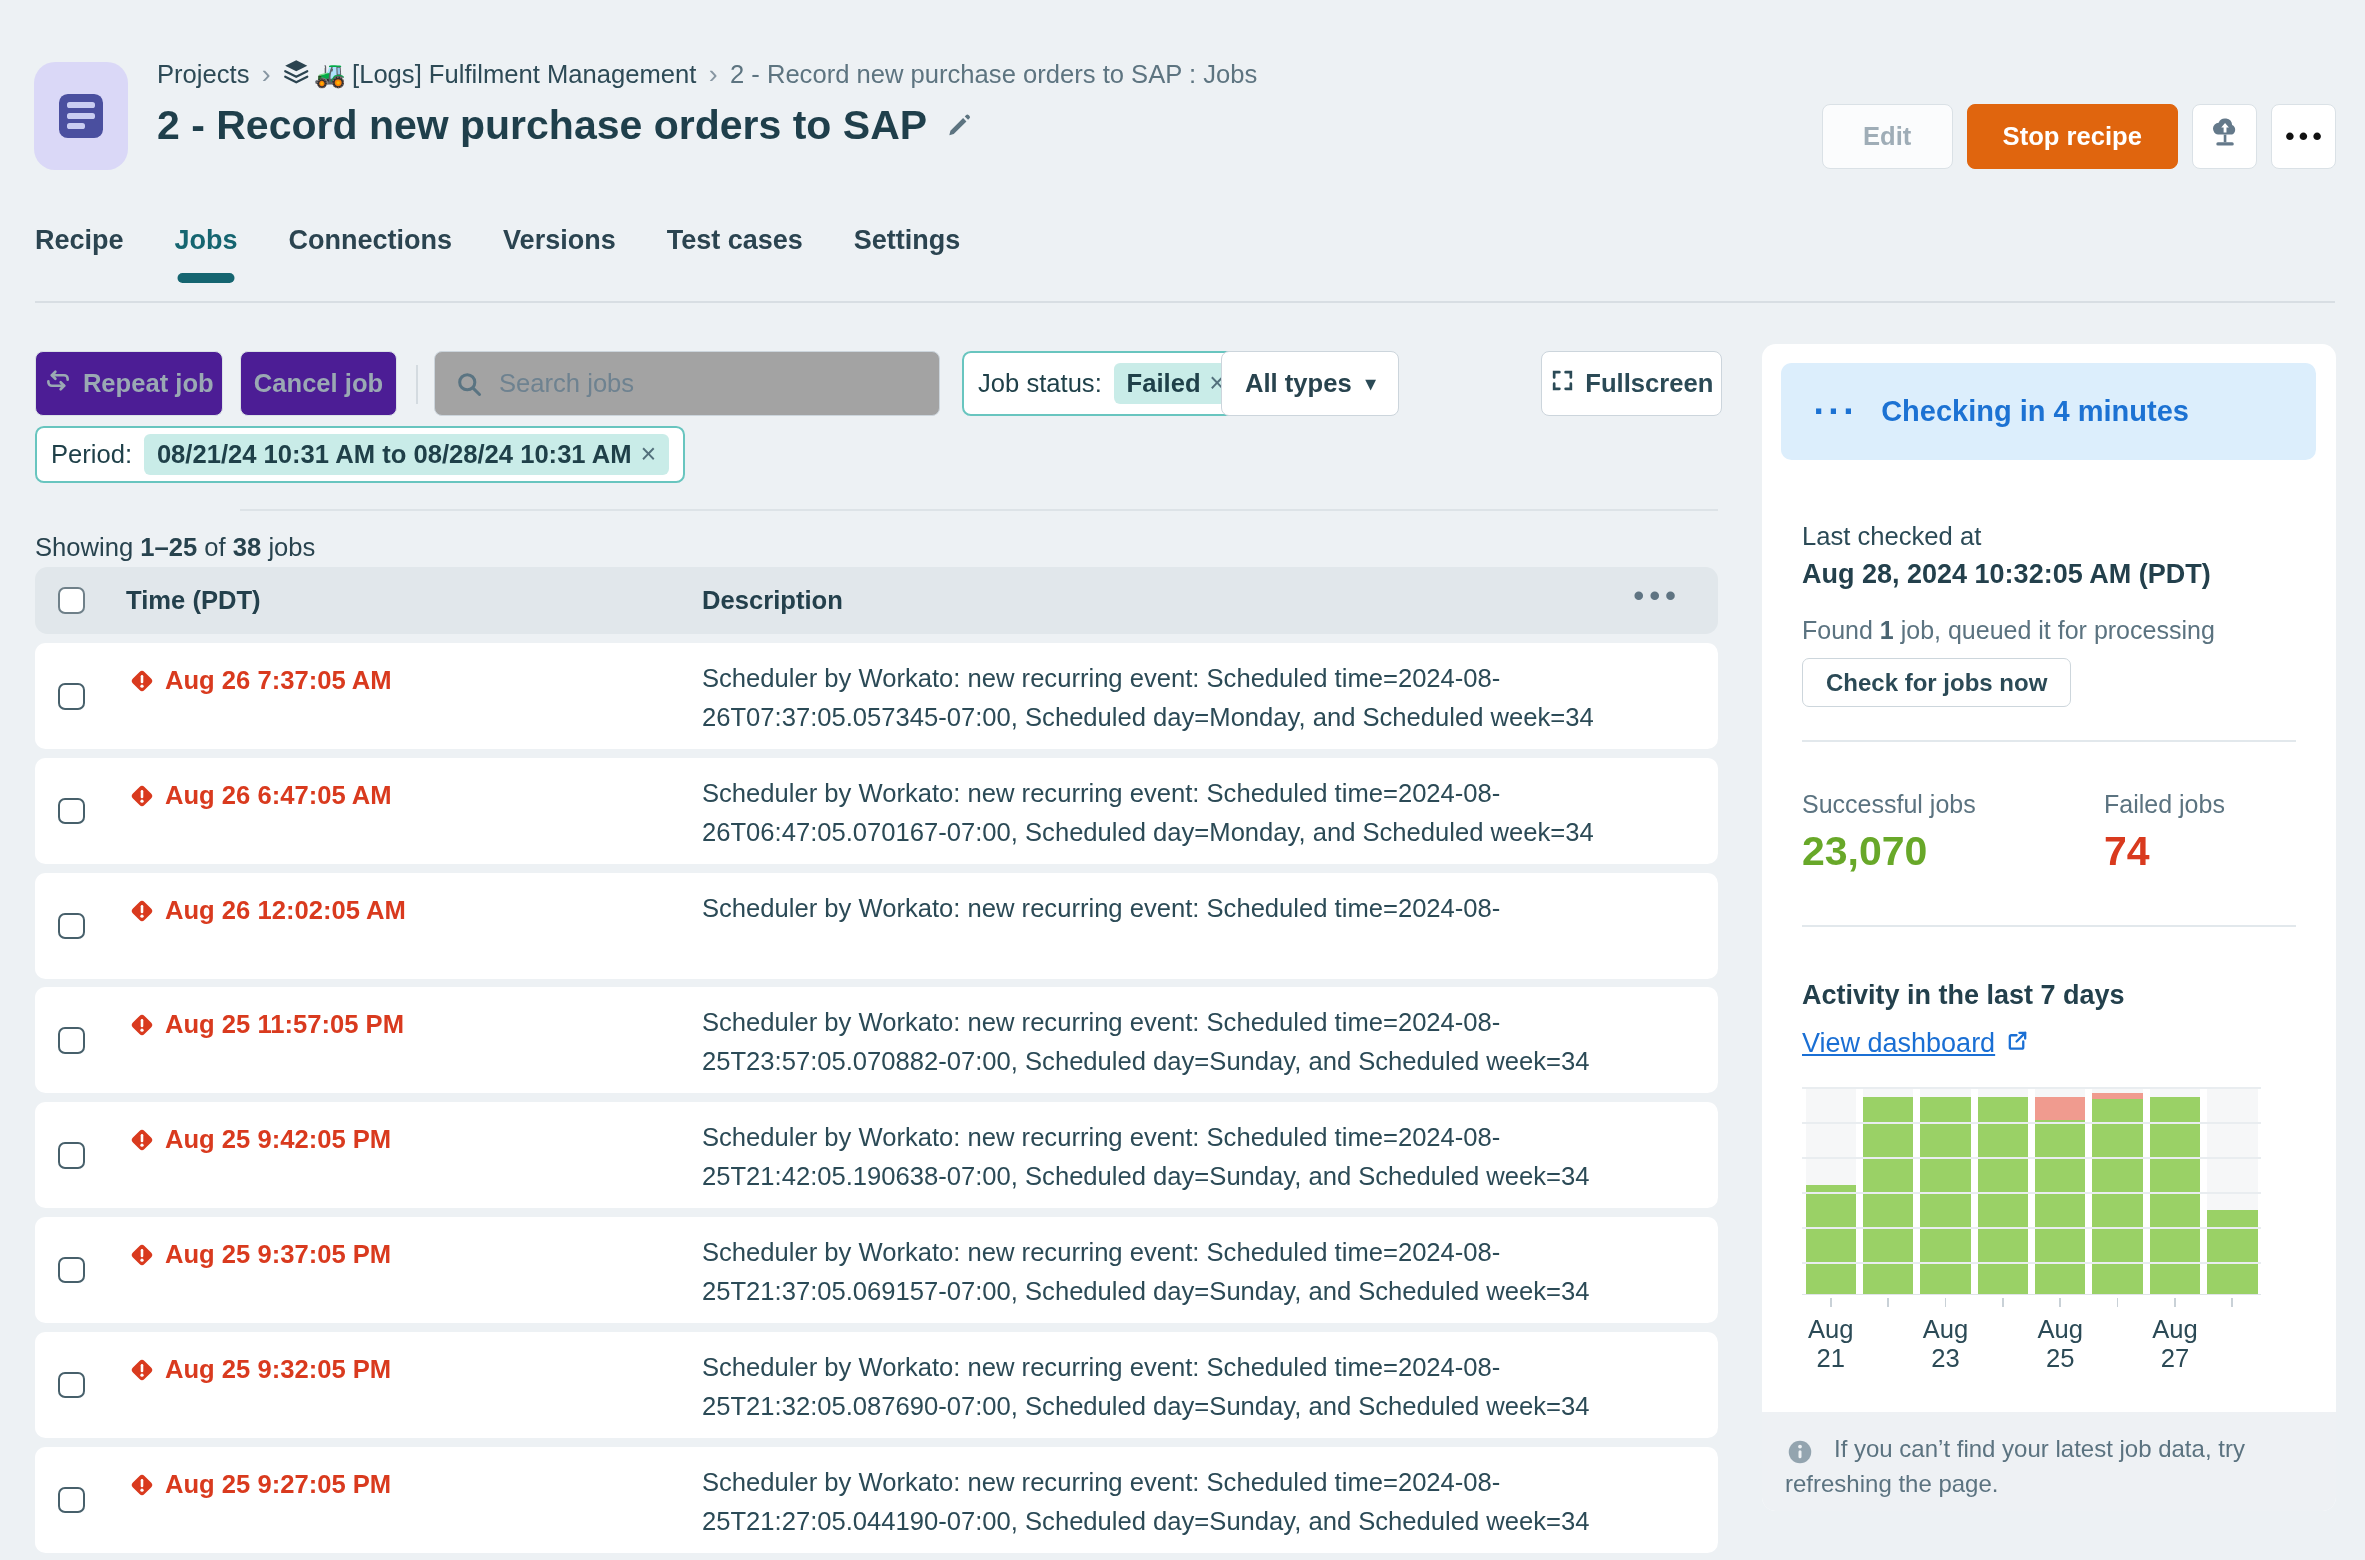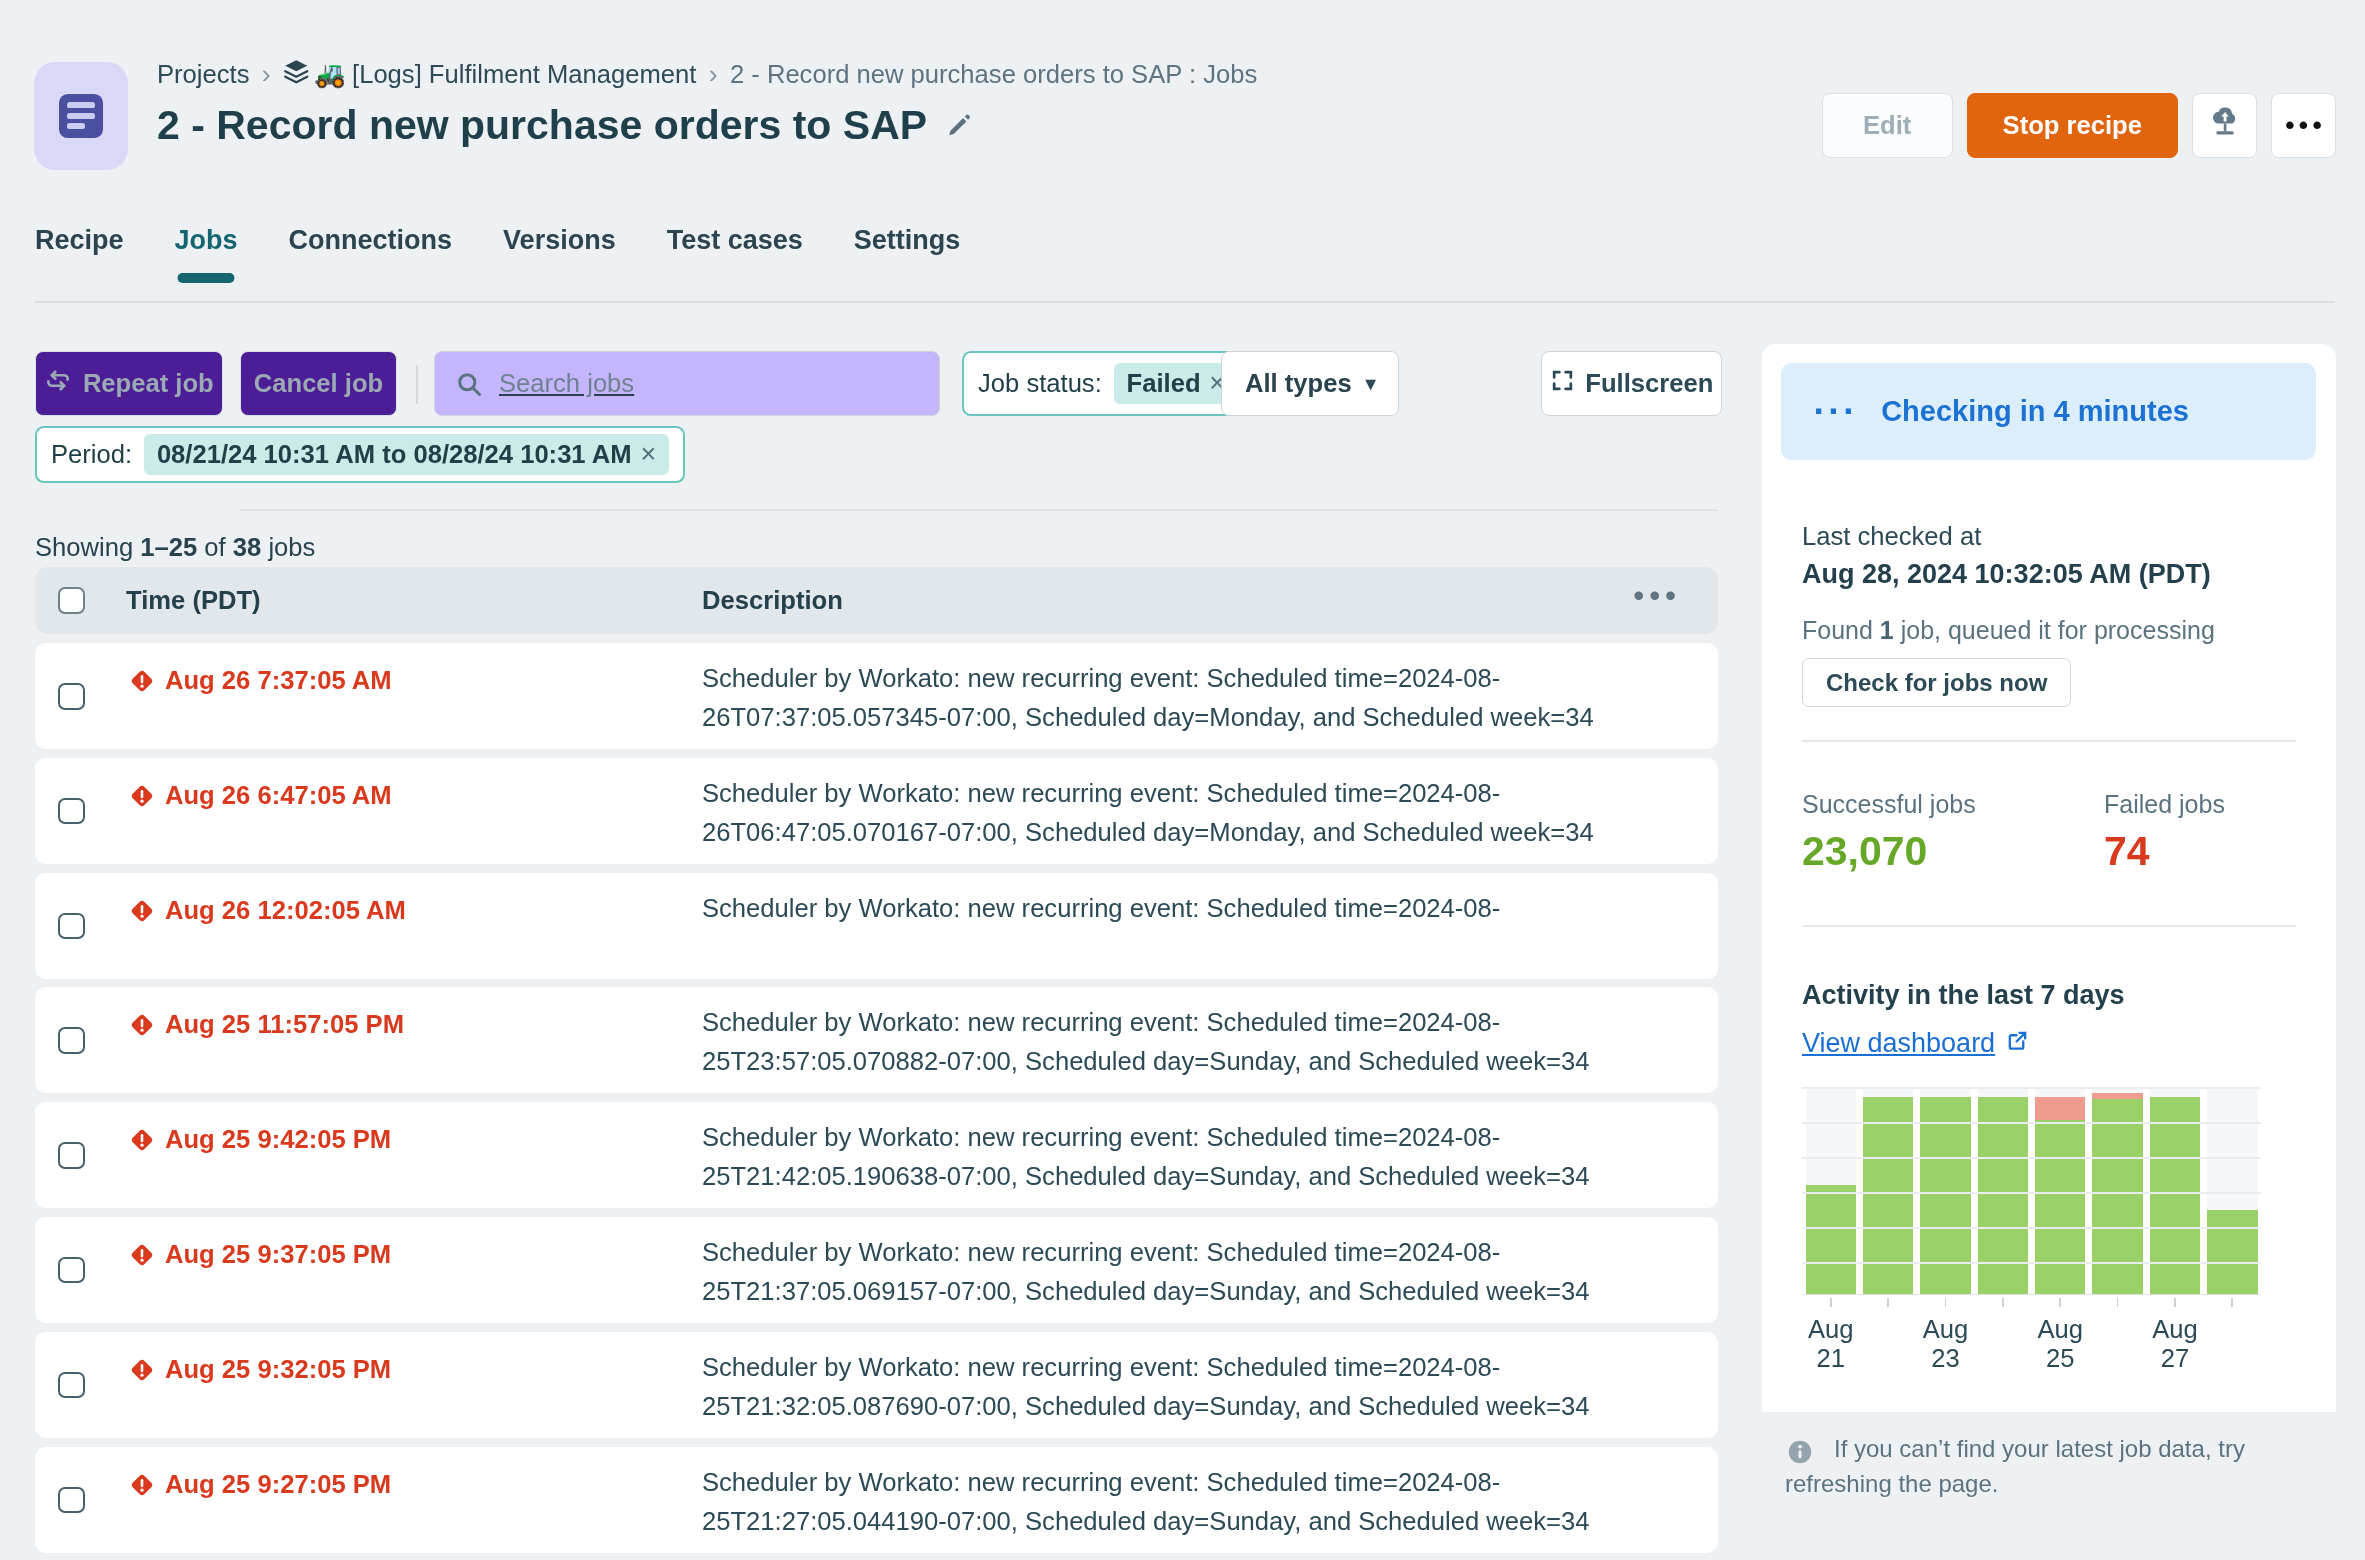--- a/index.html
+++ b/index.html
@@ -15,39 +15,39 @@
   .app-icon .doc i:nth-child(3){top:29px;width:17.7px;}
 
   .breadcrumb{position:absolute;left:157px;top:58px;display:flex;align-items:center;gap:12.4px;font-size:25.6px;color:#2d4a56;white-space:nowrap;}
   .breadcrumb .sep{color:#8796a2;font-size:26.5px;}
   .breadcrumb .crumb{color:#2d4a56;}
   .breadcrumb .crumb.last{color:#5d7480;}
   .breadcrumb .proj{display:flex;align-items:center;gap:5.3px;}
   .page-title{position:absolute;left:157px;top:102px;font-size:41px;font-weight:bold;color:#1f3f4b;display:flex;align-items:center;gap:19.4px;}
   .pencil{display:inline-flex;cursor:pointer;}
 
-  .head-actions{position:absolute;top:93px;right:30px;display:flex;gap:14px;align-items:center;}
+  .head-actions{position:absolute;top:104px;right:30px;display:flex;gap:14px;align-items:center;}
   .btn{display:inline-flex;align-items:center;justify-content:center;border-radius:8px;font-size:25.6px;font-weight:bold;box-sizing:border-box;cursor:pointer;}
   .btn-edit{width:131px;height:65px;background:#fbfcfd;border:1.8px solid #dae1e6;color:#9fadb7;}
   .btn-stop{height:65px;padding:0 35px;background:#e0650e;border:1.8px solid #e0650e;color:#fff;}
   .btn-icon{width:65px;height:65px;background:#fff;border:1.8px solid #dae1e6;color:#111;}
   .btn-icon .dots3{font-size:26.5px;letter-spacing:4.4px;font-weight:bold;color:#111;padding-left:4.4px;}
 
   
   .tabs{position:absolute;left:35px;top:225px;display:flex;gap:51px;font-size:27px;font-weight:bold;color:#2b4450;}
   .tab{position:relative;padding-bottom:23px;cursor:pointer;}
   .tab.active{color:#156570;}
   .tab.active::after{content:"";position:absolute;left:50%;transform:translateX(-50%);bottom:-3.5px;width:57px;height:9.7px;border-radius:5.3px;background:#156570;}
   .tabs-line{position:absolute;left:35px;width:2300px;top:301px;height:1.8px;background:#d8dee3;}
 
   
   .toolbar-btn{position:absolute;top:351px;height:65px;background:#4c1d95;border:1.8px solid #dae1e6;border-radius:8px;display:flex;align-items:center;justify-content:center;gap:10.6px;font-size:25.6px;font-weight:bold;color:#9aa9b3;box-sizing:border-box;cursor:pointer;}
   .v-divider{position:absolute;left:416px;top:365px;width:1.8px;height:39px;background:#d4dbe0;}
   .search-wrap{position:absolute;left:434px;top:351px;width:506px;height:65px;}
-  .search-wrap input{width:100%;height:100%;box-sizing:border-box;border:1.8px solid #ccd5dc;border-radius:8px;padding:0 17.7px 0 64px;font-size:25.6px;color:#28434e;background:#c4b5fd;font-family:"Liberation Sans",sans-serif;outline:none;text-decoration:underline;}
+  .search-wrap input{width:100%;height:100%;box-sizing:border-box;border:1.8px solid #ccd5dc;border-radius:8px;padding:0 17.7px 0 64px;font-size:25.6px;color:#28434e;background:#a3a3a3;font-family:"Liberation Sans",sans-serif;outline:none;}
   .search-wrap input::placeholder{color:#6e8290;}
   .search-wrap .mag{position:absolute;left:21px;top:18.5px;}
 
   .chip{position:absolute;border:2.6px solid #68c5bf;border-radius:8.8px;background:#fff;display:flex;align-items:center;gap:12.4px;font-size:25.6px;color:#1f4049;box-sizing:border-box;padding:0 14px;cursor:pointer;}
   .chip .hl{background:#c9ece8;border-radius:6.2px;padding:5.3px 12.4px;font-weight:bold;color:#1f4049;display:flex;align-items:center;gap:8.8px;white-space:nowrap;}
   .chip .x{font-weight:normal;color:#53707c;font-size:27px;cursor:pointer;}
   .chip-status{left:962px;top:351px;height:65px;}
   .chip-period{left:35px;top:426px;height:57px;align-items:center;}
 
   .btn-types{position:absolute;left:1221px;top:351px;height:65px;padding:0 23px;background:#fff;border:1.8px solid #ccd5dc;border-radius:8px;display:flex;align-items:center;gap:14px;font-size:25.6px;font-weight:bold;color:#28434e;box-sizing:border-box;cursor:pointer;}

